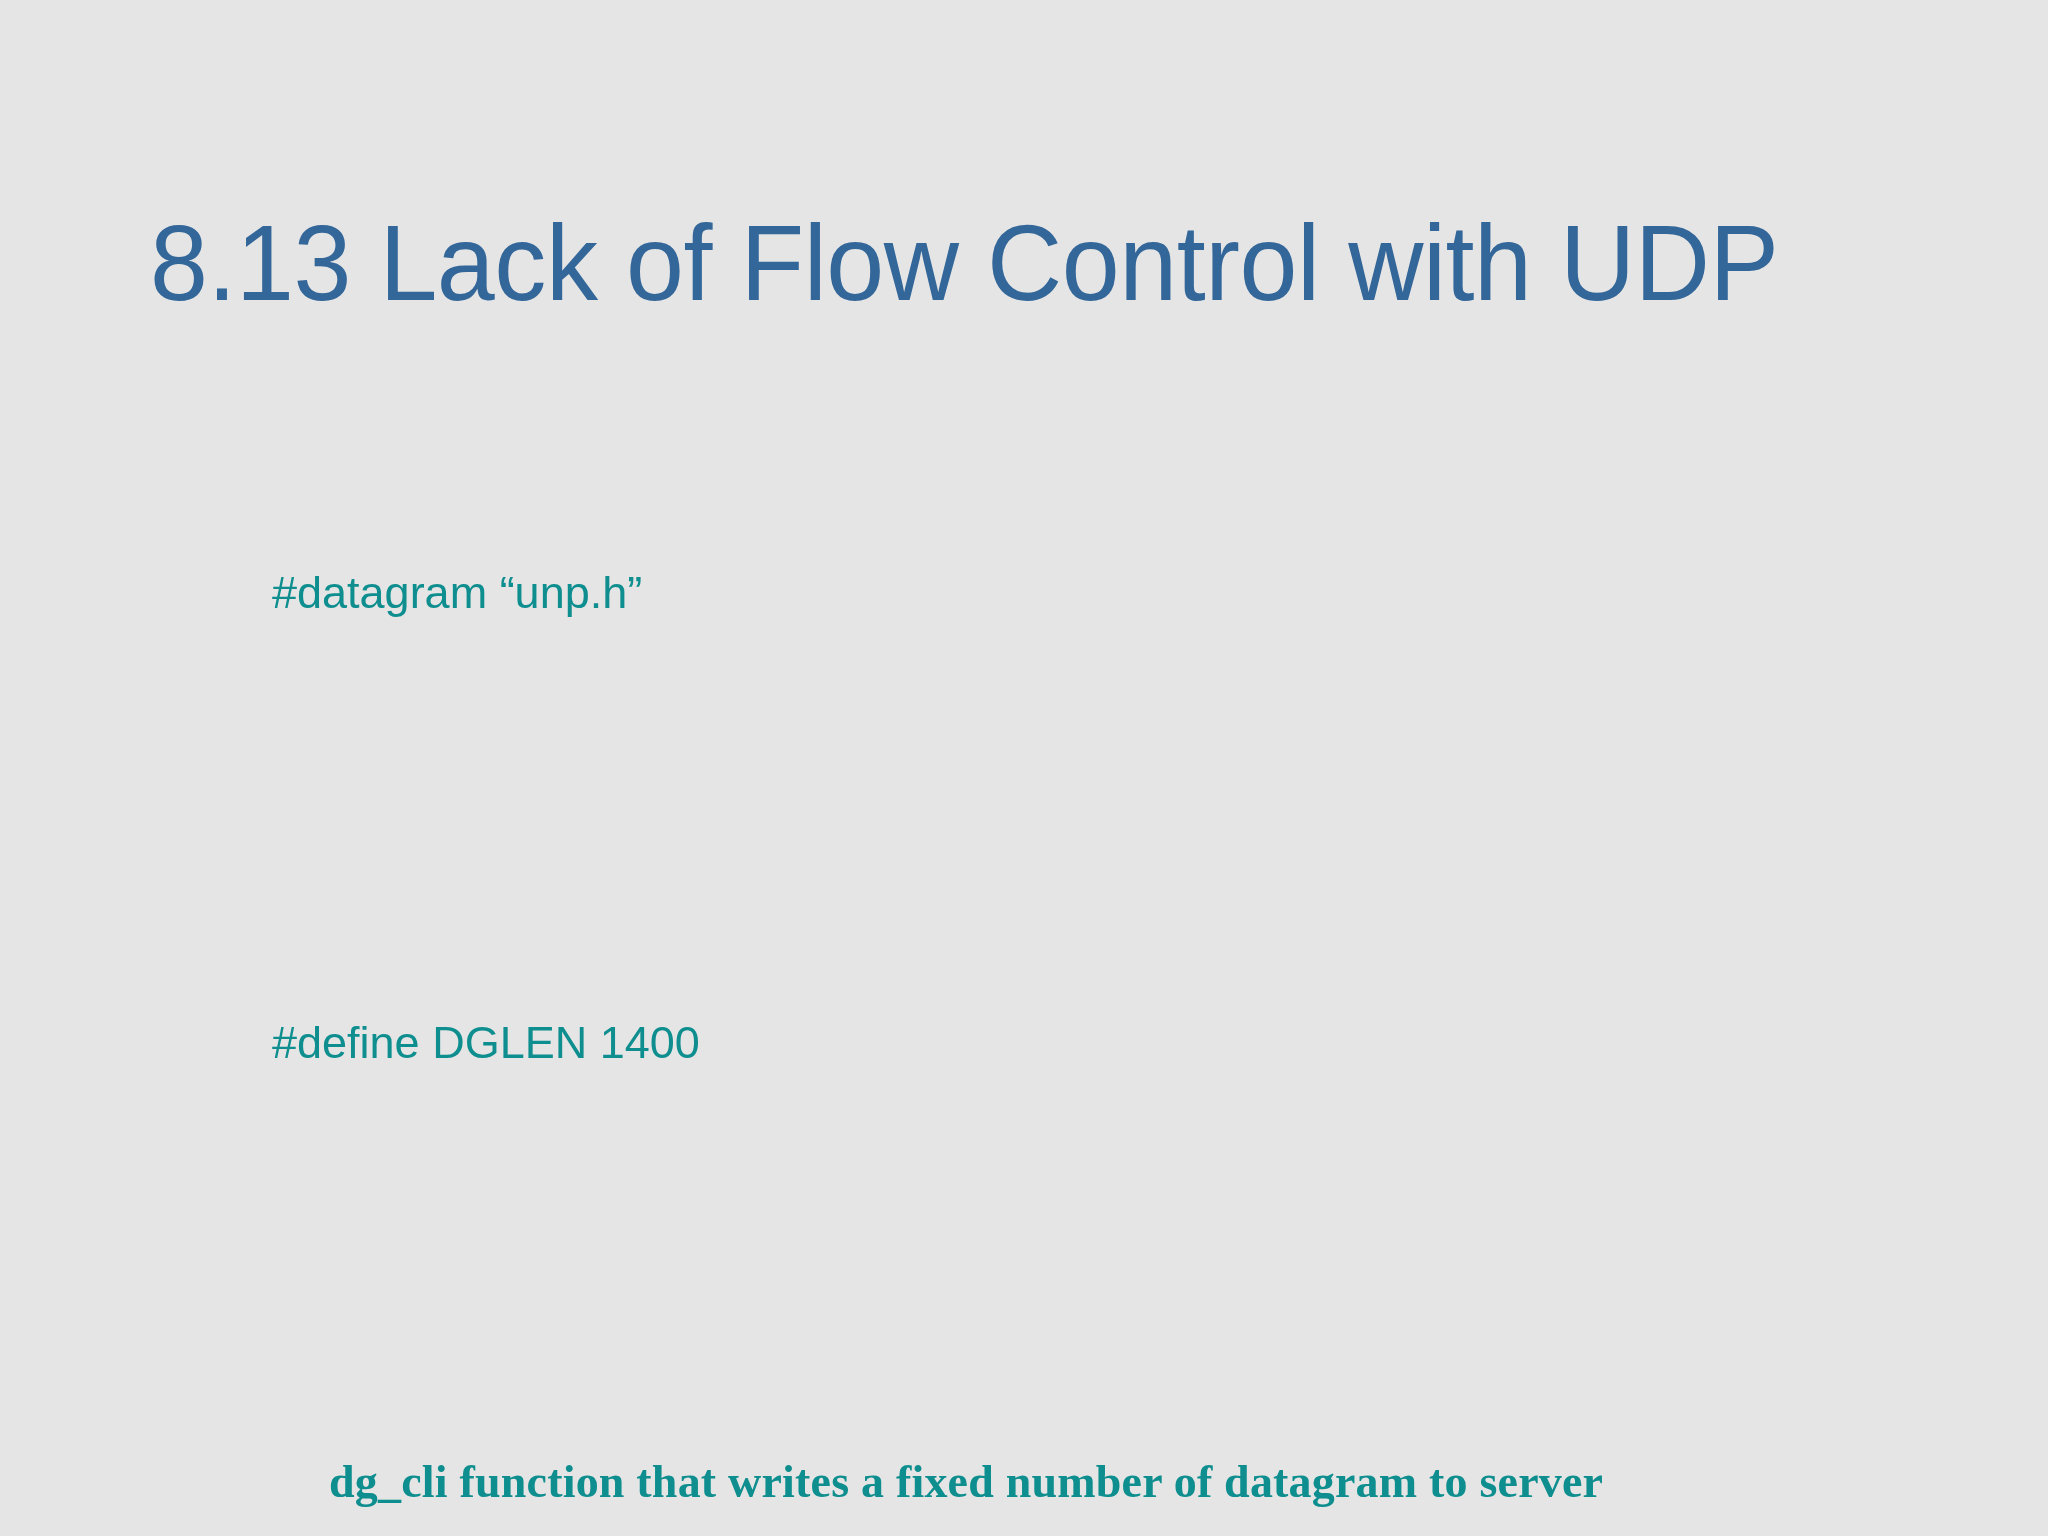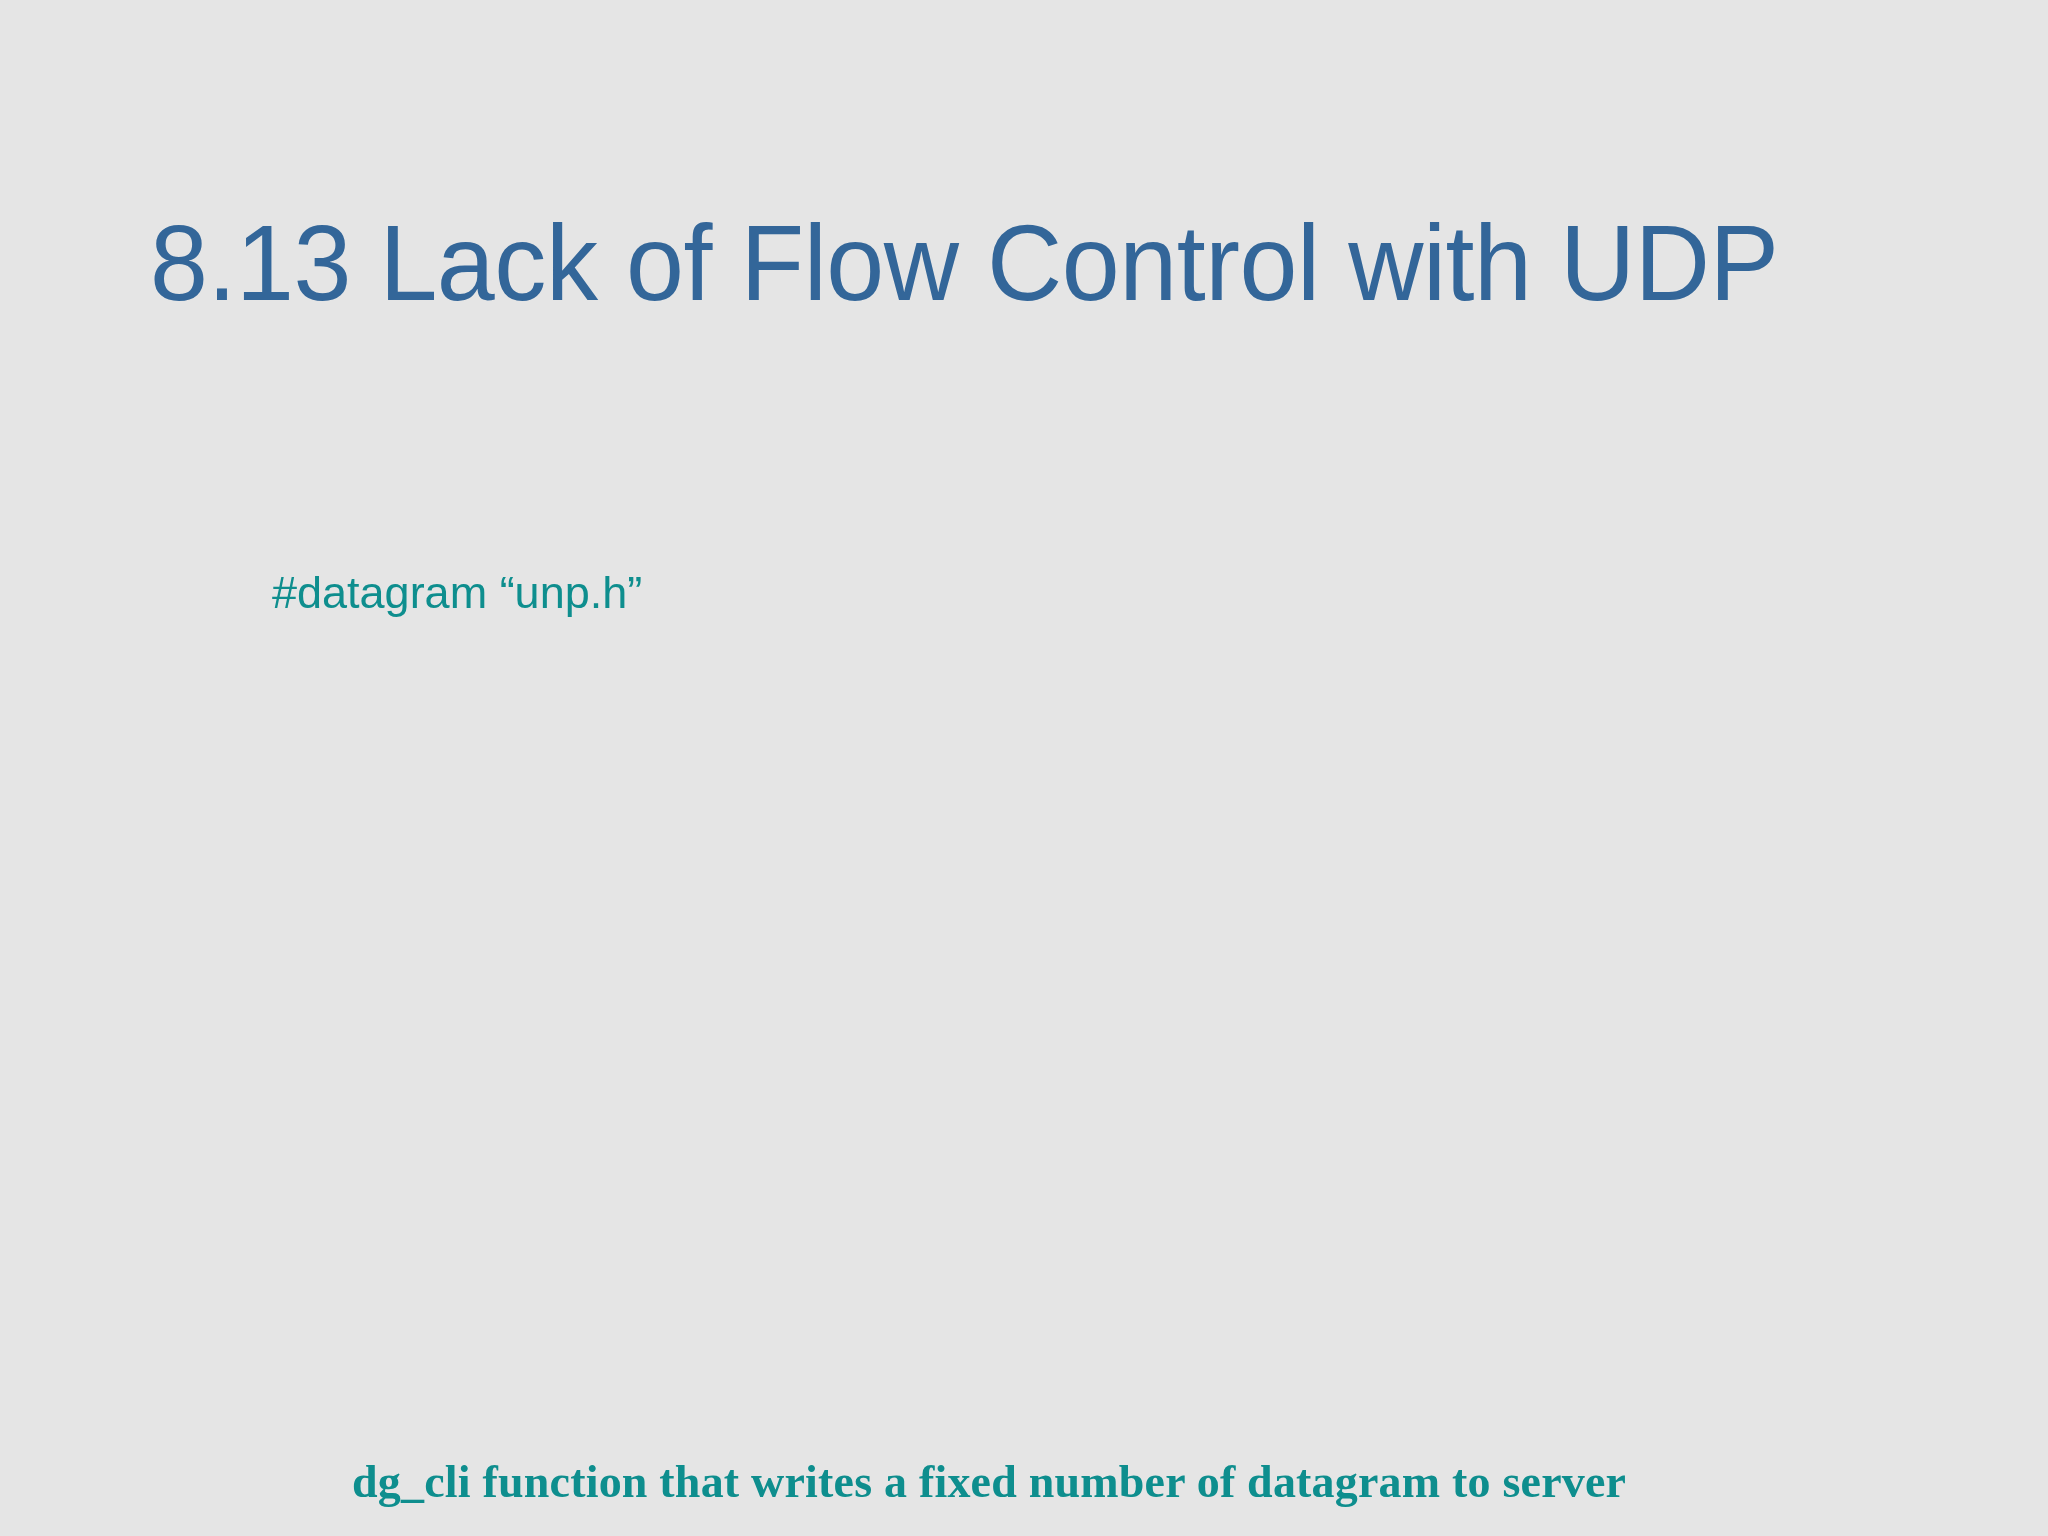--- a/index.html
+++ b/index.html
@@ -55,40 +55,41 @@
     white-space: pre;
   }
 
   .code-line.blank {
     height: 75px;
   }
 
   
   .caption {
     position: absolute;
-    left: 352px;
+    left: 329px;
     top: 1455px;
     font-family: "Liberation Serif", serif;
     font-size: 46px;
     font-weight: bold;
     color: #0E8E8E;
     white-space: nowrap;
     letter-spacing: 0.2px;
   }
 </style>
 </head>
 <body>
 
 <div id="slide">
 
   <div class="slide-title">8.13 Lack of Flow Control with UDP</div>
 
   <div class="code-body">
     <span class="code-line">#datagram “unp.h”</span>
     <span class="code-line blank"></span>
+    <span class="code-line">#define DGLEN 1400</span>
     <span class="code-line blank"></span>
     
     
     
     
     
     
     
     
     

